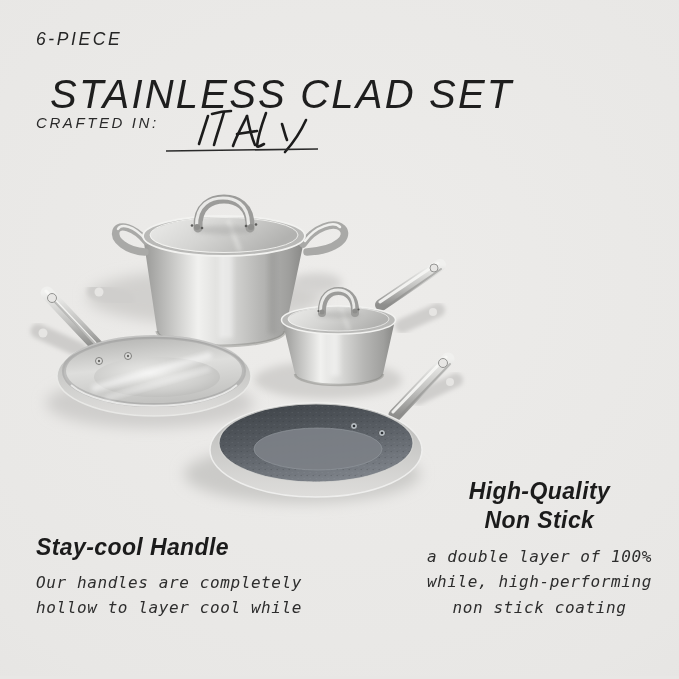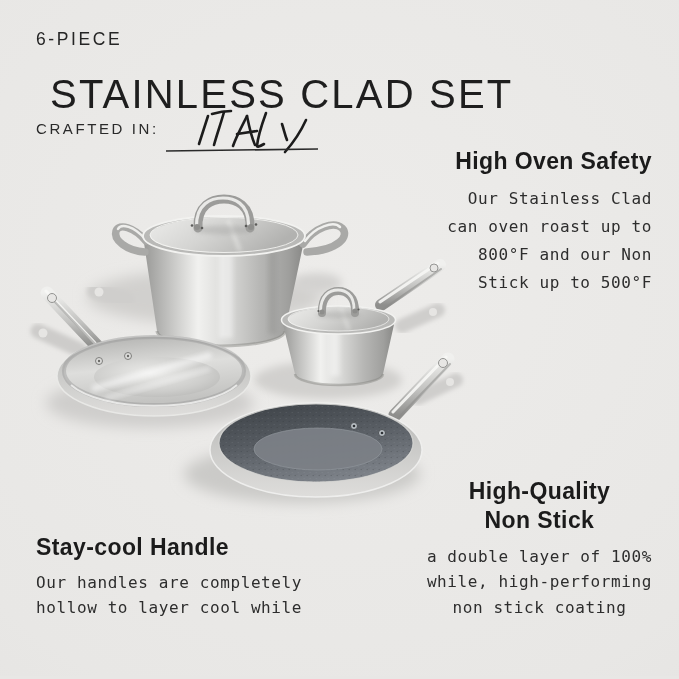--- a/index.html
+++ b/index.html
@@ -1,26 +1,27 @@
 <!DOCTYPE html>
 <html><head>
 <meta charset="utf-8">
 <style>
   html,body{margin:0;padding:0;background:#e8e7e5;}
   .stage{
     position:relative;width:679px;height:676px;overflow:hidden;
     background:radial-gradient(130% 120% at 50% 42%, #edecea 0%, #e8e7e5 55%, #dfdedc 100%);
     font-family:"Liberation Sans", sans-serif;
     color:#222;
+    font-style:italic;
   }
   .art{position:absolute;inset:0;width:679px;height:679px;}
   
   .kicker{position:absolute;left:36px;top:29px;font-size:17.5px;letter-spacing:2.6px;font-weight:500;color:#252525;}
   .title{position:absolute;left:34px;top:56px;margin:16px;font-size:40px;letter-spacing:2.2px;font-weight:500;color:#1e1e1e;white-space:nowrap;}
-  .crafted-label{position:absolute;left:36px;top:120px;font-size:15px;letter-spacing:2.6px;font-weight:500;color:#2a2a2a;}
+  .crafted-label{position:absolute;left:36px;top:114px;font-size:15px;letter-spacing:2.6px;font-weight:500;color:#2a2a2a;}
   .handwriting{position:absolute;left:148px;top:100px;width:180px;height:60px;}
   .sr{position:absolute;width:1px;height:1px;overflow:hidden;clip:rect(0 0 0 0);white-space:nowrap;}
   
   .feature h2{margin:0;font-size:23px;font-weight:600;letter-spacing:.4px;color:#1b1b1b;line-height:29px;}
   .feature .ln{font-family:"DejaVu Sans Mono", monospace;font-size:16px;letter-spacing:.6px;color:#2d2d2d;}
   .f-oven{position:absolute;top:147px;right:27px;text-align:right;}
   .f-oven .body{margin-top:9px;}
   .f-oven .ln{line-height:28px;}
   .f-nonstick{position:absolute;top:477px;right:27px;text-align:center;}
   .f-nonstick .body{margin-top:9px;}
@@ -215,29 +216,20 @@
       <path d="M99,16 C94,26 88,37 85,46"></path>
       <path d="M99,16 C101,26 103,36 107,45"></path>
       <path d="M89,34 L109,31"></path>
       <path d="M118,13 C114,24 110,35 109,46 Q109,48 116,44"></path>
       <path d="M134,24 C136,30 137,35 139,40"></path>
       <path d="M158,20 C153,31 145,43 137,52"></path>
     </g>
     <path d="M18,51 L170,49" stroke="#2a2a2a" stroke-width="1.6" fill="none"></path>
   </svg>
 
-  <section class="feature f-oven">
-    <h2>High Oven Safety</h2>
-    <div class="body">
-      <div class="ln">Our Stainless Clad</div>
-      <div class="ln">can oven roast up to</div>
-      <div class="ln">800°F and our Non</div>
-      <div class="ln">Stick up to 500°F</div>
-    </div>
-  </section>
 
   <section class="feature f-nonstick">
     <h2>
       <span style="display:block">High-Quality</span>
       <span style="display:block">Non Stick</span>
     </h2>
     <div class="body">
       <div class="ln">a double layer of 100%</div>
       <div class="ln">while, high-performing</div>
       <div class="ln">non stick coating</div>

